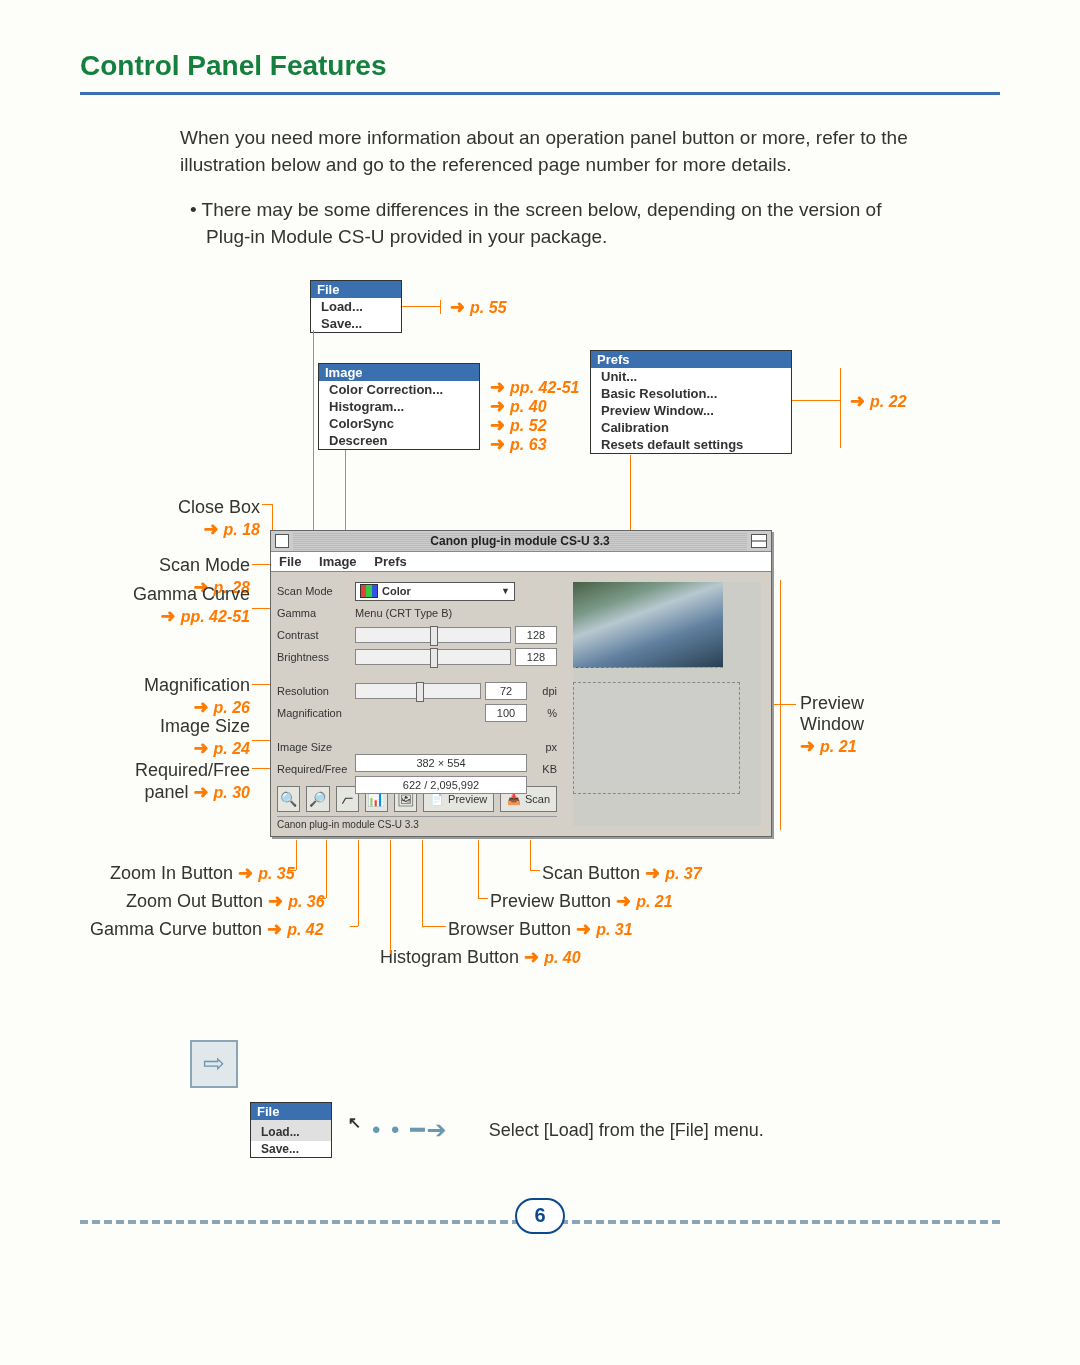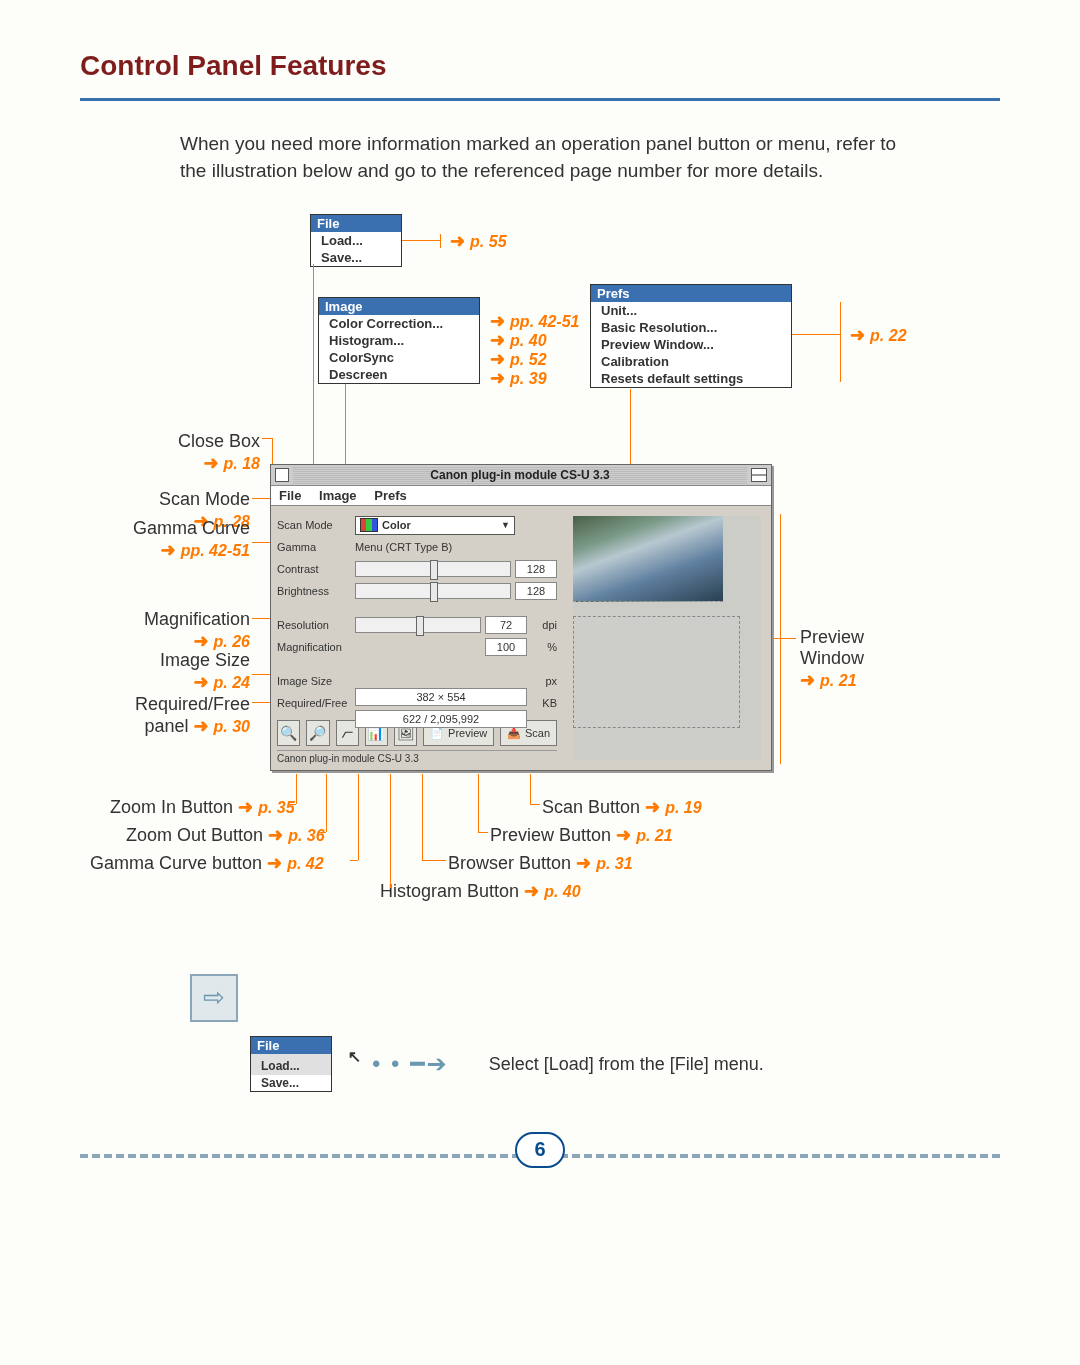--- a/index.html
+++ b/index.html
@@ -8,24 +8,24 @@
     background: #fdfdfa;
     font-family: "Frutiger", "Myriad Pro", "Segoe UI", Arial, sans-serif;
     width: 1080px;
     color: #333;
   }
   .page {
     padding: 50px 80px 40px 80px;
     position: relative;
   }
   .title {
-    color: #7f1d1d;
+    color: #15803d;
     font-size: 28px;
     font-weight: bold;
-    margin-bottom: 16px;
+    margin-bottom: 10px;
   }
   .hr-blue {
     height: 3px;
     background: #3a6fb0;
     margin-bottom: 30px;
   }
   .intro {
     margin-left: 100px;
     margin-right: 80px;
     font-size: 19px;
@@ -313,21 +313,22 @@
     z-index:1;
   }
 </style>
 </head>
 <body>
 
 <div class="page">
   <div class="title">Control Panel Features</div>
   <div class="hr-blue"></div>
 
-  <p class="intro">When you need more information marked an operation panel button or menu, refer to the illustration below and go to the referenced page number for more details.</p>
+  <p class="intro">When you need more information about an operation panel button or more, refer to the illustration below and go to the referenced page number for more details.</p>
+  <p class="bullet">• There may be some differences in the screen below, depending on the version of Plug-in Module CS-U provided in your package.</p>
 
   <div class="diagram-area">
 
     <div class="menu-box" style="left:230px; top:0; width:90px;">
       <div class="menu-title">File</div>
       <div class="menu-item">Load...</div>
       <div class="menu-item">Save...</div>
     </div>
     <div class="conn conn-h" style="left:322px; top:26px; width:38px;"></div>
     <div class="conn conn-v" style="left:360px; top:20px; height:14px;"></div>
@@ -340,21 +341,21 @@
       <div class="menu-title">Image</div>
       <div class="menu-item">Color Correction...</div>
       <div class="menu-item">Histogram...</div>
       <div class="menu-item">ColorSync</div>
       <div class="menu-item">Descreen</div>
     </div>
     <div class="anno" style="left:410px; top:98px; line-height:18px;">
       <div><span class="ref-arrow">➜ </span><span class="ref">pp. 42-51</span></div>
       <div><span class="ref-arrow">➜ </span><span class="ref">p. 40</span></div>
       <div><span class="ref-arrow">➜ </span><span class="ref">p. 52</span></div>
-      <div><span class="ref-arrow">➜ </span><span class="ref">p. 39</span></div>
+      <div><span class="ref-arrow">➜ </span><span class="ref">p. 63</span></div>
     </div>
     <div class="conn conn-v" style="left:265px; top:170px; height:112px;"></div>
 
     <div class="menu-box" style="left:510px; top:70px; width:200px;">
       <div class="menu-title">Prefs</div>
       <div class="menu-item">Unit...</div>
       <div class="menu-item">Basic Resolution...</div>
       <div class="menu-item">Preview Window...</div>
       <div class="menu-item">Calibration</div>
       <div class="menu-item">Resets default settings</div>
@@ -449,21 +450,21 @@
 
     <div class="anno" style="left:410px; top:610px;">
       <span class="label-text">Preview Button</span>
       <span class="ref-arrow"> ➜ </span><span class="ref">p. 21</span>
     </div>
     <div class="conn conn-v" style="left:398px; top:560px; height:58px;"></div>
     <div class="conn conn-h" style="left:398px; top:618px; width:10px;"></div>
 
     <div class="anno" style="left:462px; top:582px;">
       <span class="label-text">Scan Button</span>
-      <span class="ref-arrow"> ➜ </span><span class="ref">p. 19</span>
+      <span class="ref-arrow"> ➜ </span><span class="ref">p. 37</span>
     </div>
     <div class="conn conn-v" style="left:450px; top:560px; height:30px;"></div>
     <div class="conn conn-h" style="left:450px; top:590px; width:10px;"></div>
 
     <div class="cp-window">
       <div class="cp-titlebar">
         <div class="cp-close"></div>
         <div class="cp-title">Canon plug-in module CS-U 3.3</div>
         <div class="cp-coll"></div>
       </div>

